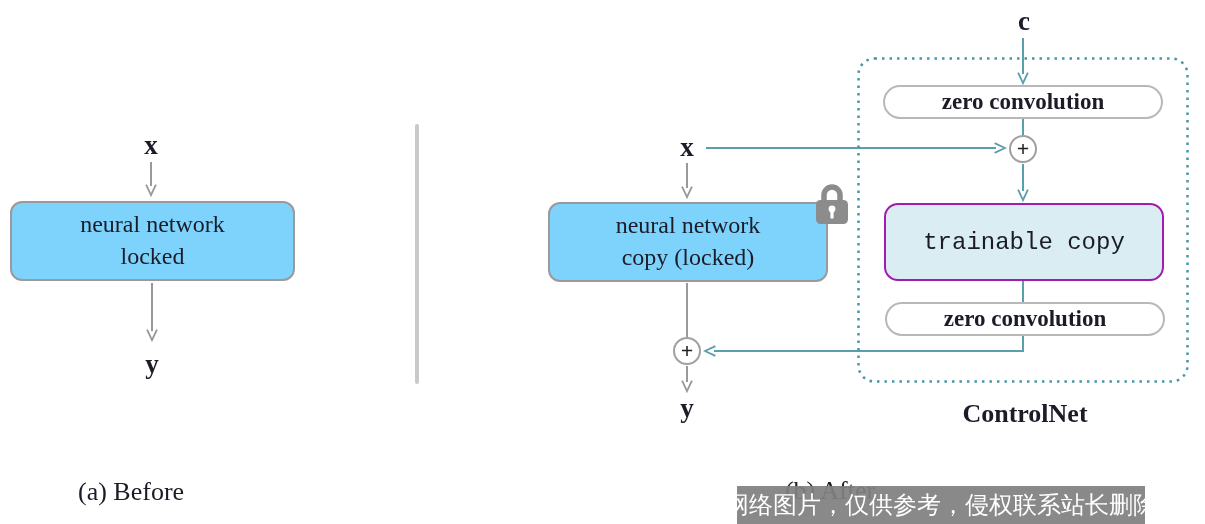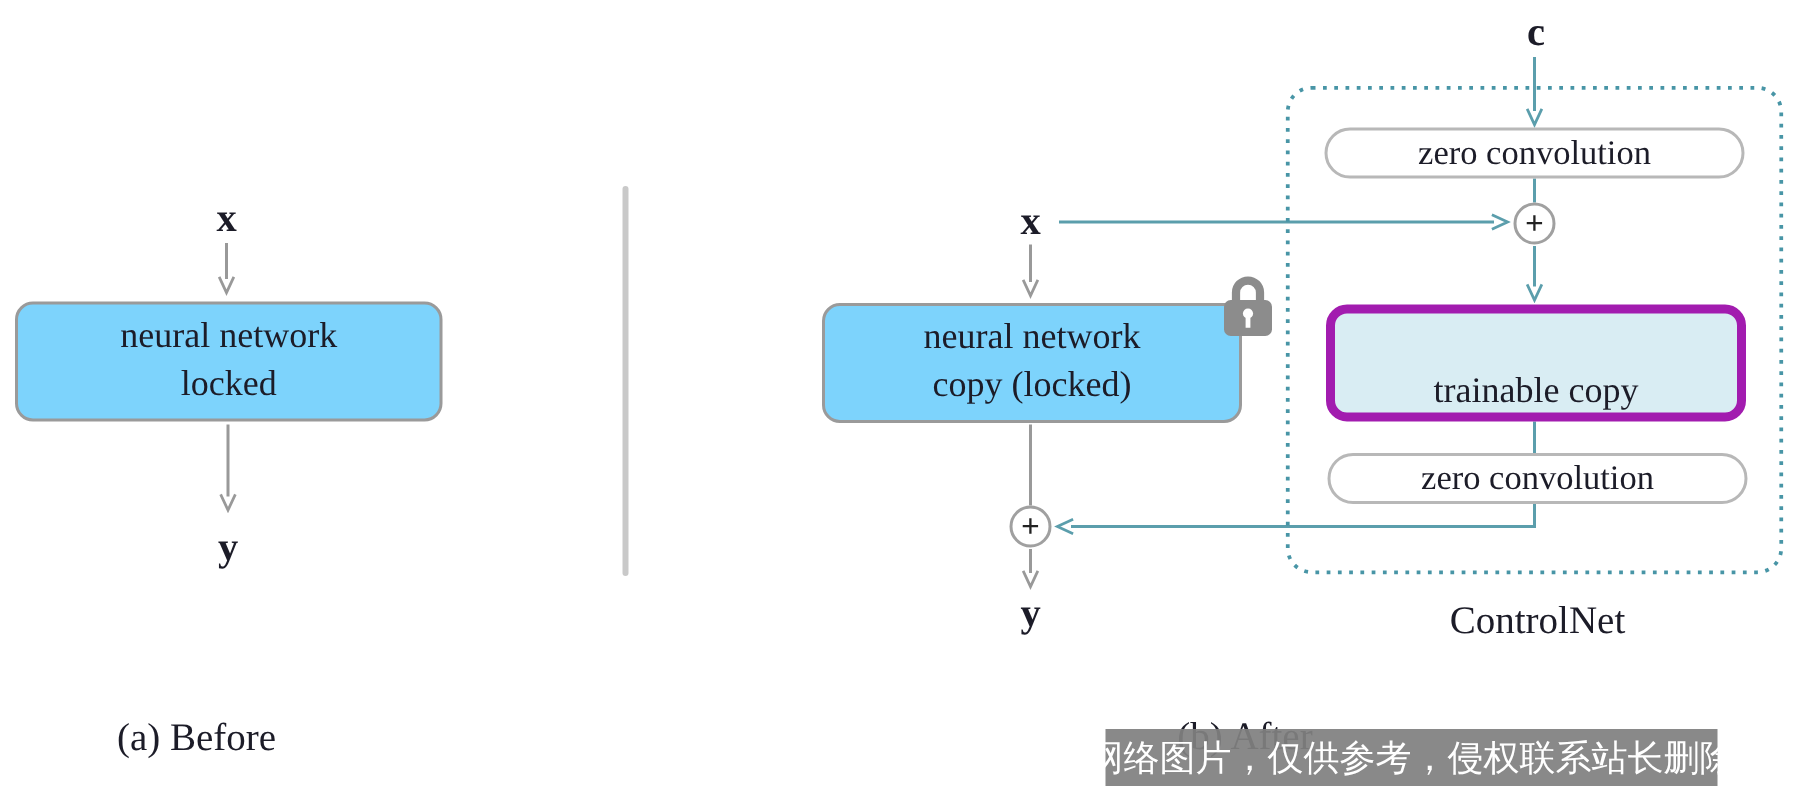--- a/index.html
+++ b/index.html
@@ -11,35 +11,35 @@
   .abs{position:absolute;z-index:2;}
   .math-label{font-size:27px;font-weight:bold;text-align:center;line-height:1;}
   .nn-box{
     background:#7dd3fc;border:2px solid #9a9a9a;border-radius:12px;
     display:flex;flex-direction:column;align-items:center;justify-content:center;
     font-size:24px;line-height:1.32;text-align:center;box-sizing:border-box;
   }
   .pill{
     background:#ffffff;border:2px solid #b8b8b8;border-radius:18px;
     display:flex;align-items:center;justify-content:center;
-    font-size:23px;box-sizing:border-box;
+    font-size:23px;box-sizing:border-box;font-weight:bold;
   }
   .trainable{
-    background:#d9edf3;border:6px solid #a21caf;border-radius:14px;
-    display:flex;align-items:flex-end;justify-content:center;
-    font-size:24px;box-sizing:border-box;
+    background:#d9edf3;border:2px solid #a21caf;border-radius:14px;
+    display:flex;align-items:center;justify-content:center;
+    font-size:24px;box-sizing:border-box;font-family:Liberation Mono, monospace;
   }
   .sum-circle{
     width:28px;height:28px;border-radius:50%;background:#ffffff;border:2px solid #a0a0a0;
     display:flex;align-items:center;justify-content:center;
     font-size:22px;font-weight:bold;color:#222;box-sizing:border-box;line-height:1;
     z-index:3;
   }
   .caption{font-size:26px;}
-  .controlnet{font-size:26px;font-weight:normal;text-align:center;}
+  .controlnet{font-size:26px;font-weight:bold;text-align:center;}
   .divider{background:#c9c9c9;border-radius:2px;}
   #watermark{
     position:absolute;left:737px;top:486px;width:408px;height:38px;z-index:5;
     background:rgba(128,128,128,0.93);
     display:flex;align-items:center;justify-content:center;
     font-family:"Liberation Sans","DejaVu Sans",sans-serif;
     font-size:24px;color:#ffffff;white-space:nowrap;
   }
   .lock{z-index:4;}
 </style>

